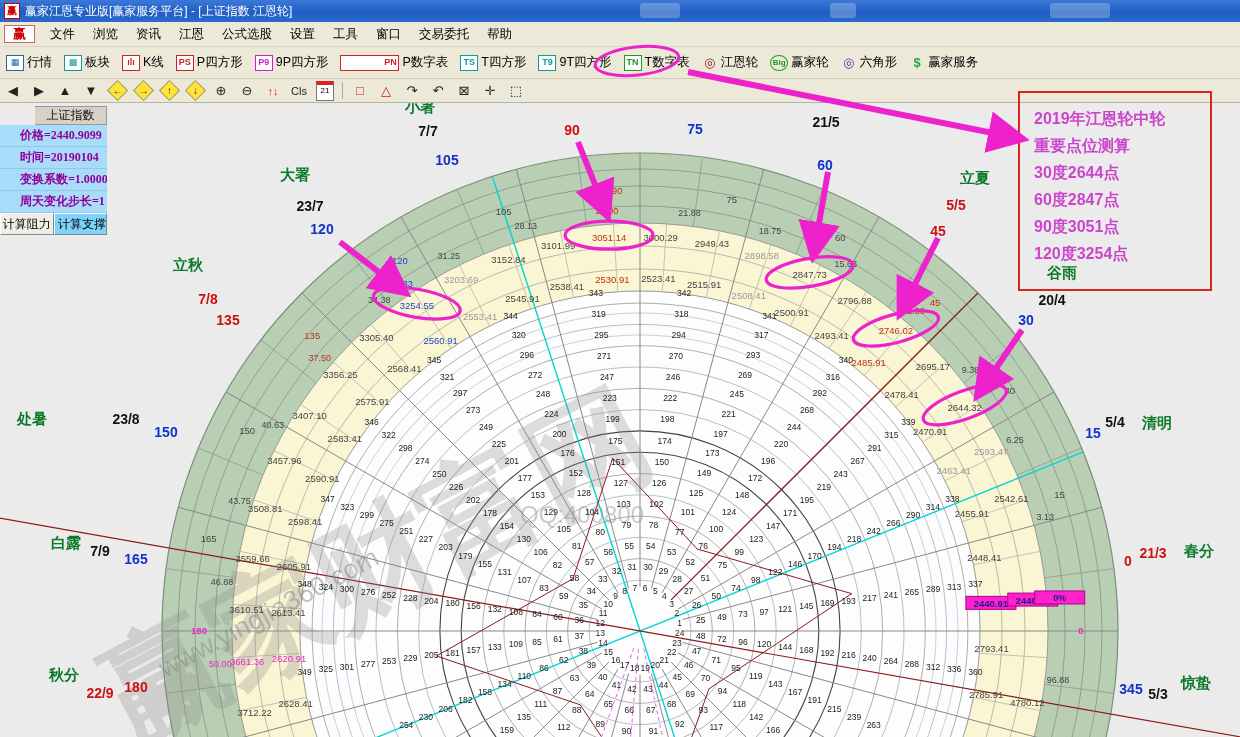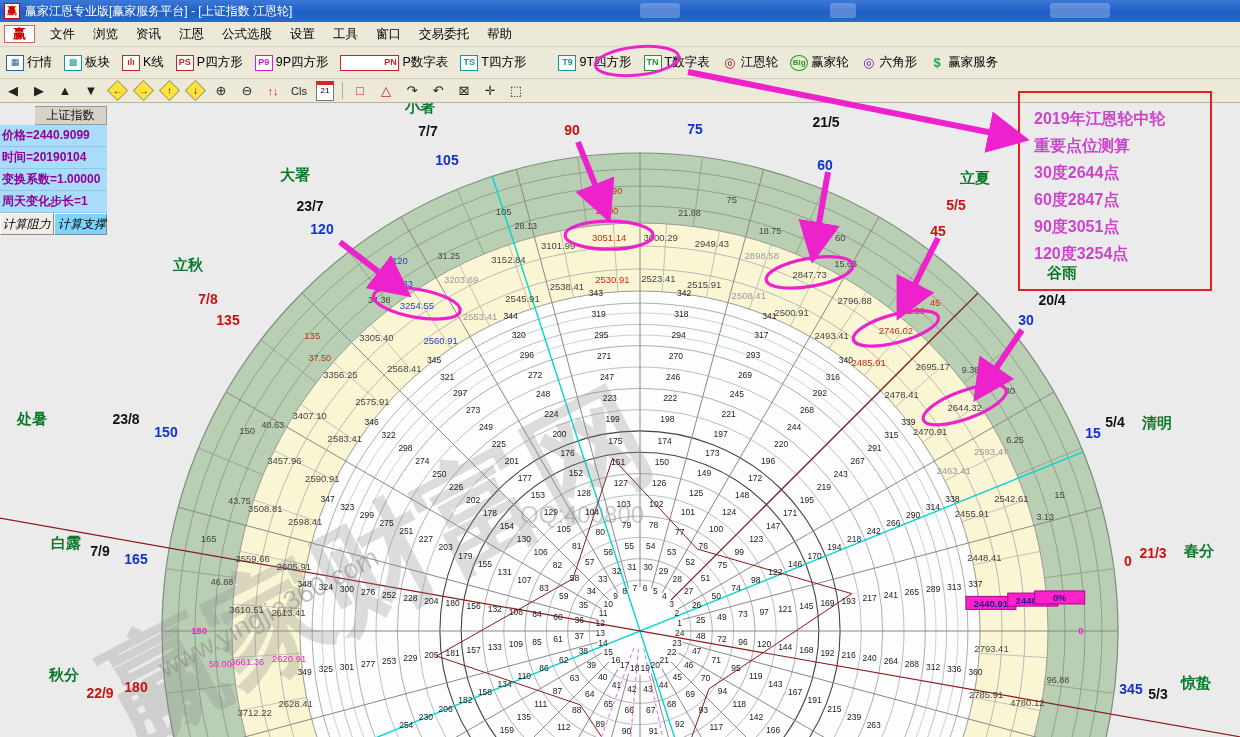--- a/index.html
+++ b/index.html
@@ -27,25 +27,25 @@
     display:flex;align-items:center;justify-content:center;}
   .dia>span{transform:rotate(-45deg);font-size:10px;color:#222;}
   .cal{width:16px;height:15px;border:1px solid #777;background:#fff;font-size:8px;line-height:11px;
     text-align:center;border-top:4px solid #d22;}
   #canvas{position:relative;width:1240px;height:637px;background:#ebebeb;}
   #wheel-svg,#overlay-svg{position:absolute;left:0;top:0;}
   #overlay-svg{pointer-events:none;z-index:30;}
   #info-panel{position:absolute;left:0;top:3px;width:107px;z-index:20;font-size:12px;}
   #info-panel .hdr{background:#d6d2c6;border:1px solid #999;border-left:none;text-align:center;
     height:17px;line-height:17px;color:#111;margin-left:35px;}
-  #info-panel .row{background:#a9dcf8;color:#90009a;height:21px;line-height:21px;padding-left:2px;
-    border-bottom:1px solid #8fc8e8;white-space:nowrap;overflow:hidden;font-weight:bold;font-size:12px;}
+  #info-panel .row{background:#a9dcf8;color:#90009a;height:21px;line-height:21px;padding-left:20px;
+    border-bottom:1px solid #8fc8e8;white-space:nowrap;overflow:hidden;font-weight:bold;font-size:12px;font-family:Liberation Serif, serif;}
   #info-panel .btns{display:flex;}
   #info-panel .btn{flex:1;height:20px;line-height:20px;text-align:center;font-size:12px;
-    border:1px solid #888;border-top-color:#fff;border-left-color:#fff;background:#f0eee6;font-style:italic;}
+    border:1px solid #888;border-top-color:#fff;border-left-color:#fff;background:#f0eee6;}
   #info-panel .btn.tan{background:#7dd3fc;text-align:right;}
   #anno-box{position:absolute;z-index:25;border:2px solid #dd2222;background:rgba(236,236,236,.0);
     padding:12px 10px 6px 14px;}
   #anno-box div{color:#cc44cc;font-size:16px;line-height:27px;font-weight:bold;}
 </style>
 </head>
 <body>
 
 <div id="titlebar">
   <span class="appicon">赢</span>
@@ -92,21 +92,21 @@
     </span>
     <span class="tb1-item">
       <span class="tbicon" style="color: rgb(204, 34, 34); border-color: rgb(204, 34, 34); padding-left: 41px;">PN</span>
       <span>P数字表</span>
     </span>
     <span class="tb1-item">
       <span class="tbicon" style="color: rgb(17, 153, 154); border-color: rgb(17, 153, 154);">TS</span>
       <span>T四方形</span>
     </span>
     <span class="tb1-item">
-      <span class="tbicon" style="color: rgb(17, 153, 154); border-color: rgb(17, 153, 154); margin-left: 20px;">T9</span>
+      <span class="tbicon" style="color: rgb(17, 153, 154); border-color: rgb(17, 153, 154);">T9</span>
       <span>9T四方形</span>
     </span>
     <span class="tb1-item">
       <span class="tbicon" style="color: rgb(34, 153, 34); border-color: rgb(34, 153, 34);">TN</span>
       <span>T数字表</span>
     </span>
     <span class="tb1-item">
       <span class="tbicon" style="color: rgb(139, 26, 26); border: none; background: transparent; font-size: 13px;">◎</span>
       <span>江恩轮</span>
     </span>

